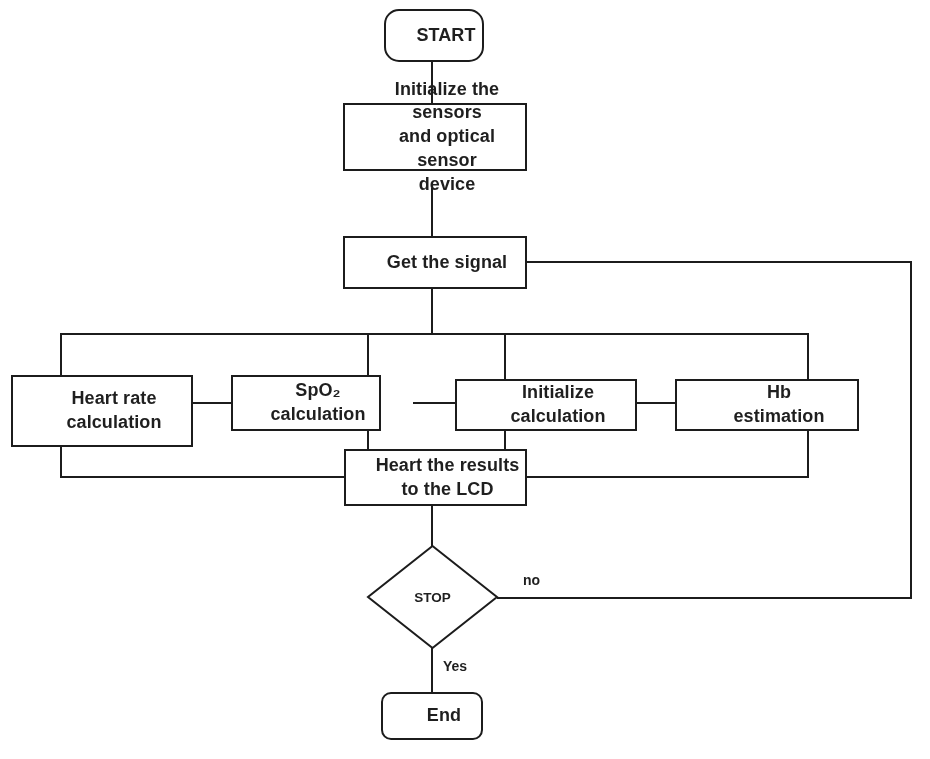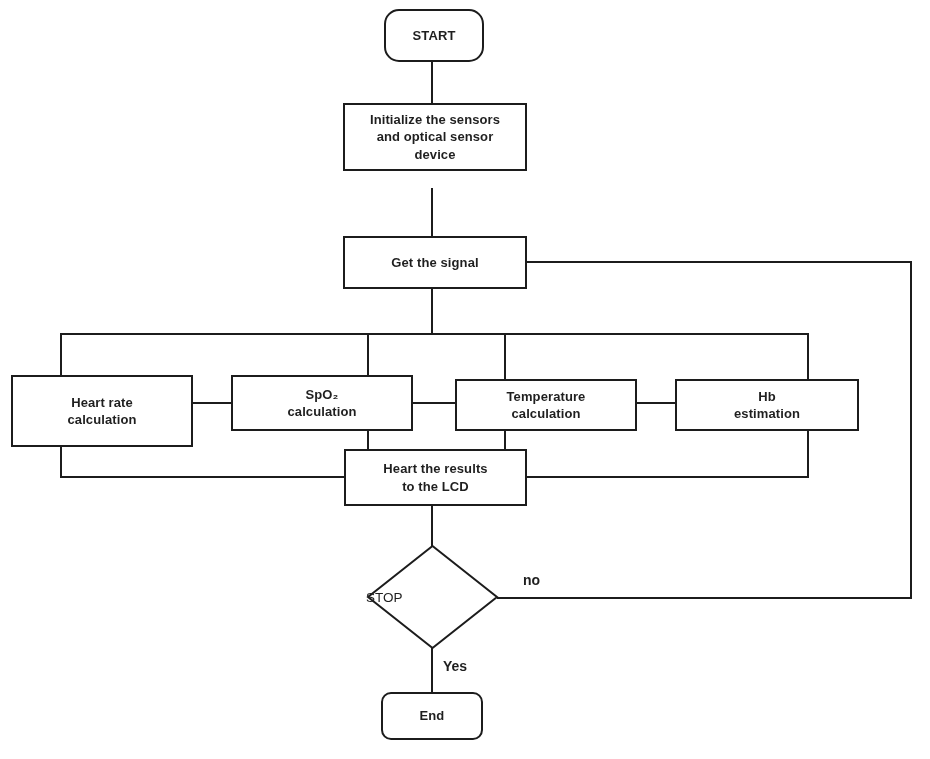--- a/index.html
+++ b/index.html
@@ -17,39 +17,40 @@
     color:var(--text);
     overflow:hidden;
   }
   .node{
     position:absolute;
     box-sizing:border-box;
     background:var(--node-fill);
     border:2px solid var(--line);
     display:flex;align-items:center;justify-content:center;
     text-align:center;
-    font-size:13px;font-weight:600;
+    font-size:18px;font-weight:600;
     line-height:1.32;
     white-space:pre-line;
     letter-spacing:.1px;
+    padding-left:24px;
   }
   .terminator{border-radius:15px;}
   .line{position:absolute;background:var(--line);}
   .v{width:2px;}
   .h{height:2px;}
   .edge-label{
     position:absolute;
     font-size:14px;font-weight:700;
     white-space:nowrap;
   }
   .diamond-svg{position:absolute;left:366px;top:544px;}
   .diamond-label{
     position:absolute;left:366px;top:544px;width:133px;height:106px;
-    display:flex;align-items:center;justify-content:flex-start;
-    font-size:13.5px;font-weight:400;
+    display:flex;align-items:center;justify-content:center;
+    font-size:13.5px;font-weight:700;
   }
 </style>
 </head>
 <body>
 
 <div class="canvas">
 
   <div class="line v" style="left:431px;top:62px;height:41px"></div>
   <div class="line v" style="left:431px;top:188px;height:48px"></div>
   <div class="line v" style="left:431px;top:289px;height:46px"></div>
@@ -86,27 +87,27 @@
 
   <div class="node" style="left:343px;top:236px;width:184px;height:53px">
     <span>Get the signal</span>
   </div>
 
   <div class="node" style="left:11px;top:375px;width:182px;height:72px">
     <span>Heart rate
 calculation</span>
   </div>
 
-  <div class="node" style="left:231px;top:375px;width:182px;height:56px">
+  <div class="node" style="left:231px;top:375px;width:150px;height:56px">
     <span>SpO₂
 calculation</span>
   </div>
 
   <div class="node" style="left:455px;top:379px;width:182px;height:52px">
-    <span>Temperature
+    <span>Initialize
 calculation</span>
   </div>
 
   <div class="node" style="left:675px;top:379px;width:184px;height:52px">
     <span>Hb
 estimation</span>
   </div>
 
   <div class="node" style="left:344px;top:449px;width:183px;height:57px">
     <span>Heart the results

